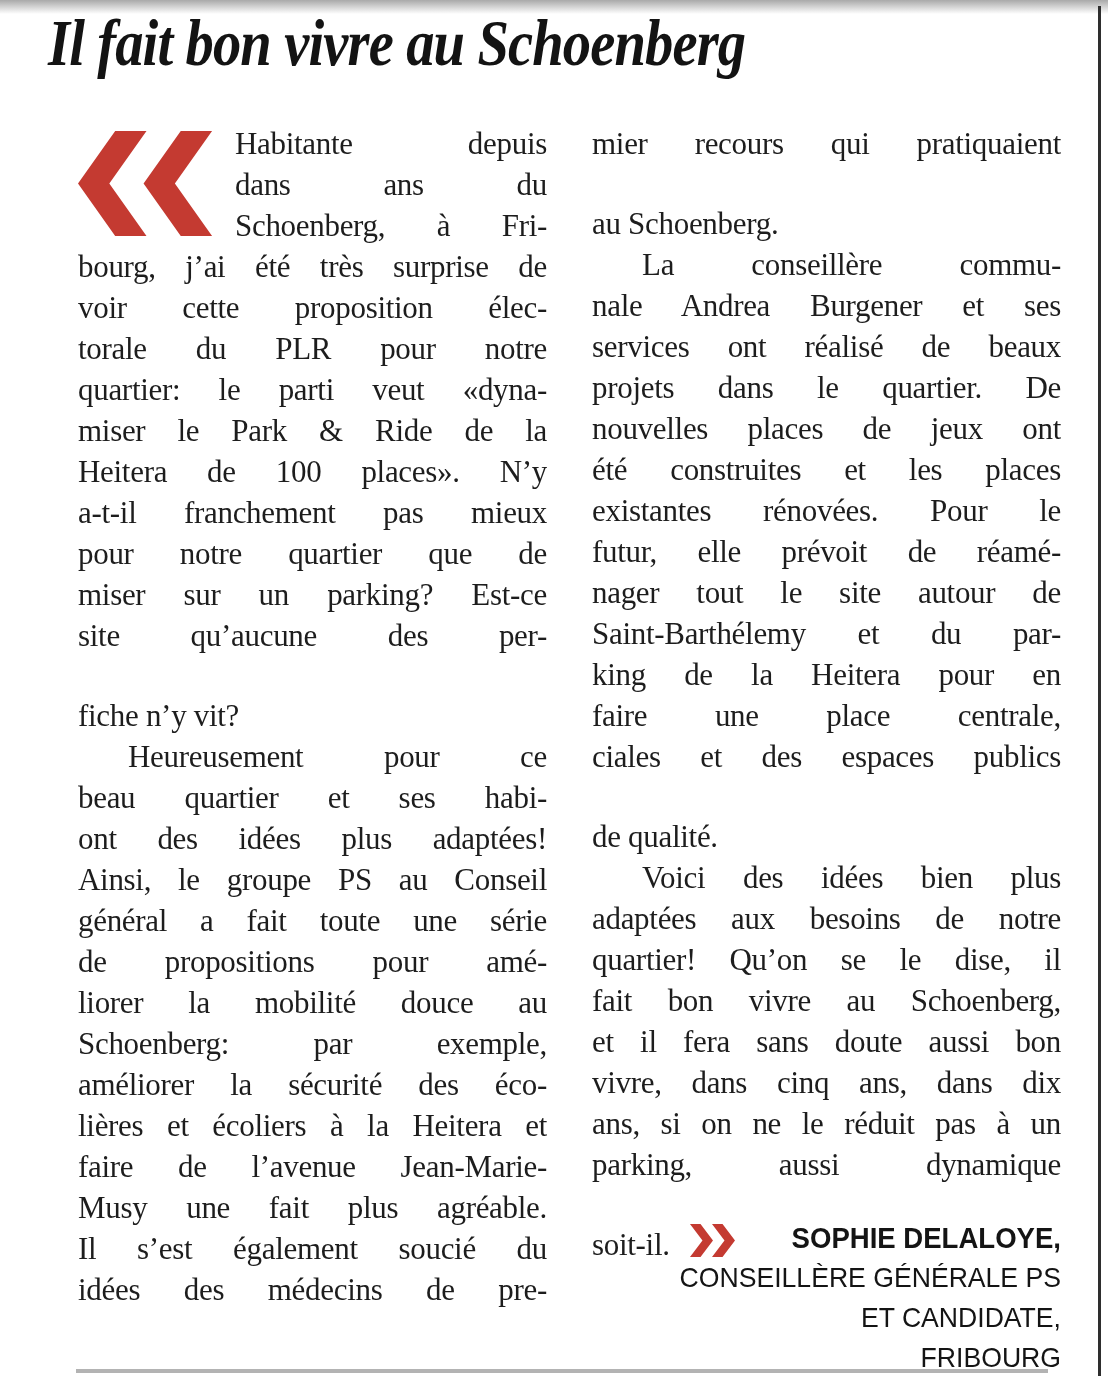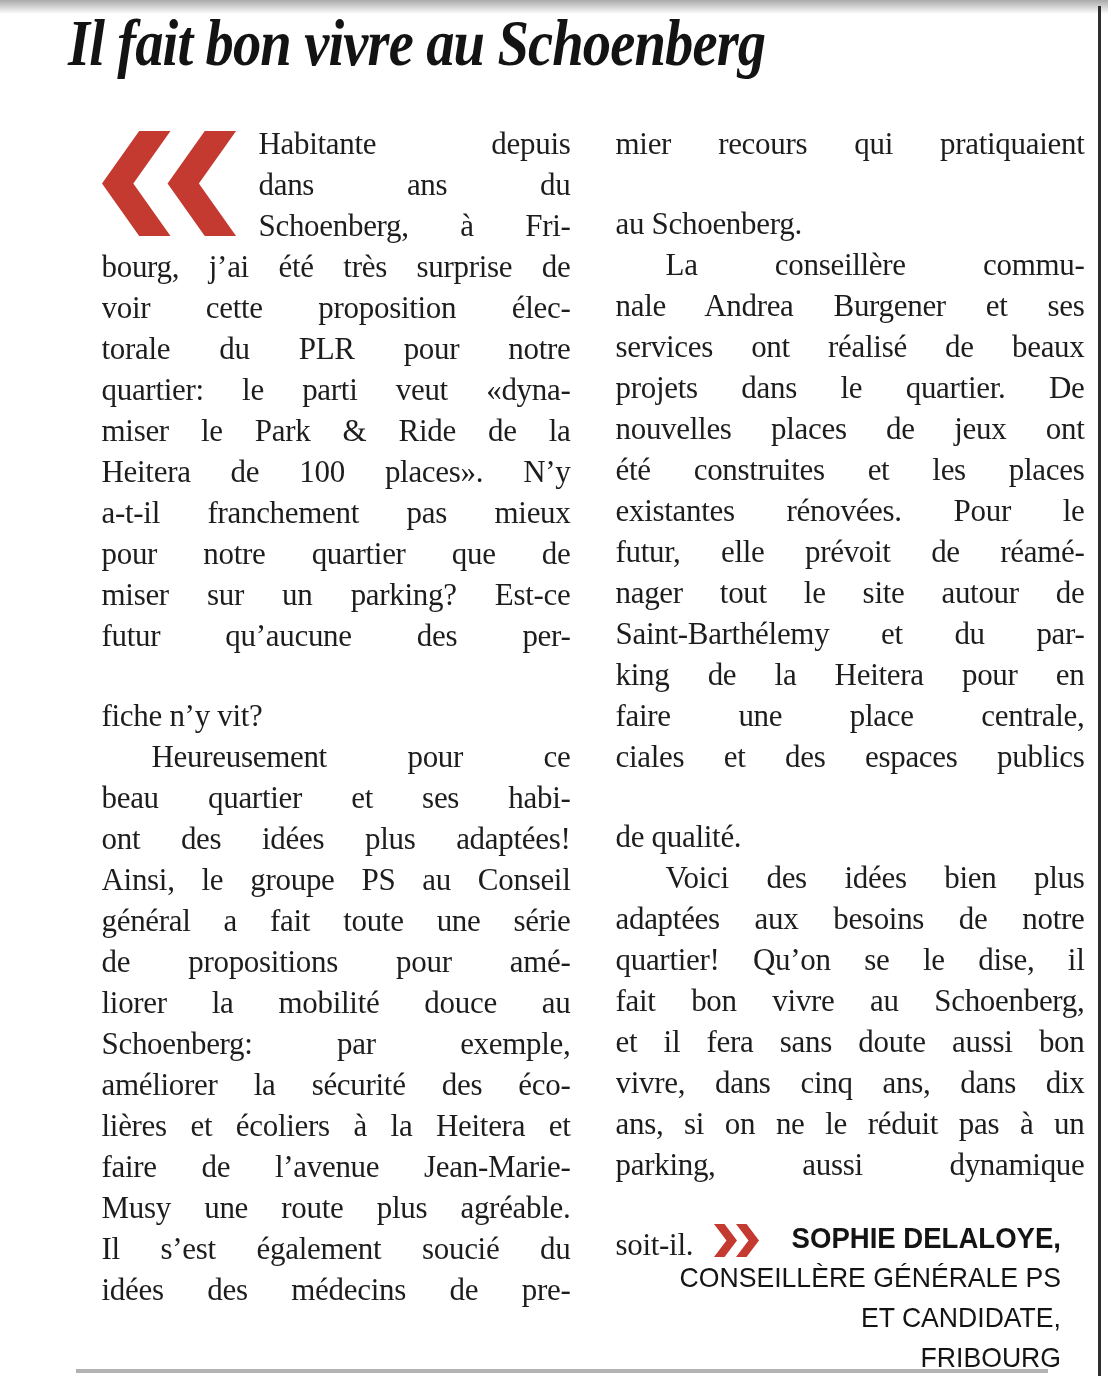--- a/index.html
+++ b/index.html
@@ -17,30 +17,30 @@
   }
   .vrule {
     position: absolute; top: 6px; bottom: 0; left: 1098px; width: 3px;
     background: #2e2e2e;
   }
   .brule {
     position: absolute; left: 76px; top: 1369px; width: 972px; height: 4px;
     background: #b3b3b3;
   }
   .title {
-    margin: 0; padding: 5px 0 0 68px;
+    margin: 0; padding: 5px 0 0 48px;
     font-size: 65px; line-height: 1.18;
     font-style: italic; font-weight: bold;
     color: #131313; letter-spacing: -1px;
     white-space: nowrap;
   }
   .title > span { display: inline-block; transform: scaleX(.87); transform-origin: 0 50%; }
   .cols {
     display: flex; gap: 45px;
-    margin-top: 41px; padding-left: 78px; justify-content: center;
+    margin-top: 41px; padding-left: 78px;
   }
   .col { width: 469px; overflow: hidden; }
   .bline {
     font-size: 31px; line-height: 41px; letter-spacing: -0.3px;
     color: #1d1d1d;
     text-align: justify; text-align-last: justify;
   }
   .bline.endline { text-align-last: left; margin-top: 39px; }
   .bline.indent { text-indent: 50px; }
   .quote-float {
@@ -81,34 +81,34 @@
       <div class="bline"><span>Schoenberg, à Fri-</span></div>
       <div class="bline"><span>bourg, j’ai été très surprise de</span></div>
       <div class="bline"><span>voir cette proposition élec-</span></div>
       <div class="bline"><span>torale du PLR pour notre</span></div>
       <div class="bline"><span>quartier: le parti veut «dyna-</span></div>
       <div class="bline"><span>miser le Park &amp; Ride de la</span></div>
       <div class="bline"><span>Heitera de 100 places». N’y</span></div>
       <div class="bline"><span>a-t-il franchement pas mieux</span></div>
       <div class="bline"><span>pour notre quartier que de</span></div>
       <div class="bline"><span>miser sur un parking? Est-ce</span></div>
-      <div class="bline"><span>futur qu’aucune des per-</span></div>
+      <div class="bline"><span>site qu’aucune des per-</span></div>
       <div class="bline endline"><span>fiche n’y vit?</span></div>
       <div class="bline indent"><span>Heureusement pour ce</span></div>
       <div class="bline"><span>beau quartier et ses habi-</span></div>
       <div class="bline"><span>ont des idées plus adaptées!</span></div>
       <div class="bline"><span>Ainsi, le groupe PS au Conseil</span></div>
       <div class="bline"><span>général a fait toute une série</span></div>
       <div class="bline"><span>de propositions pour amé-</span></div>
       <div class="bline"><span>liorer la mobilité douce au</span></div>
       <div class="bline"><span>Schoenberg: par exemple,</span></div>
       <div class="bline"><span>améliorer la sécurité des éco-</span></div>
       <div class="bline"><span>lières et écoliers à la Heitera et</span></div>
       <div class="bline"><span>faire de l’avenue Jean-Marie-</span></div>
-      <div class="bline"><span>Musy une route plus agréable.</span></div>
+      <div class="bline"><span>Musy une fait plus agréable.</span></div>
       <div class="bline"><span>Il s’est également soucié du</span></div>
       <div class="bline"><span>idées des médecins de pre-</span></div>
     </div>
   <div class="col">
   <div class="bline"><span>mier recours qui pratiquaient</span></div>
       <div class="bline endline"><span>au Schoenberg.</span></div>
       <div class="bline indent"><span>La conseillère commu-</span></div>
       <div class="bline"><span>nale Andrea Burgener et ses</span></div>
       <div class="bline"><span>services ont réalisé de beaux</span></div>
       <div class="bline"><span>projets dans le quartier. De</span></div>

